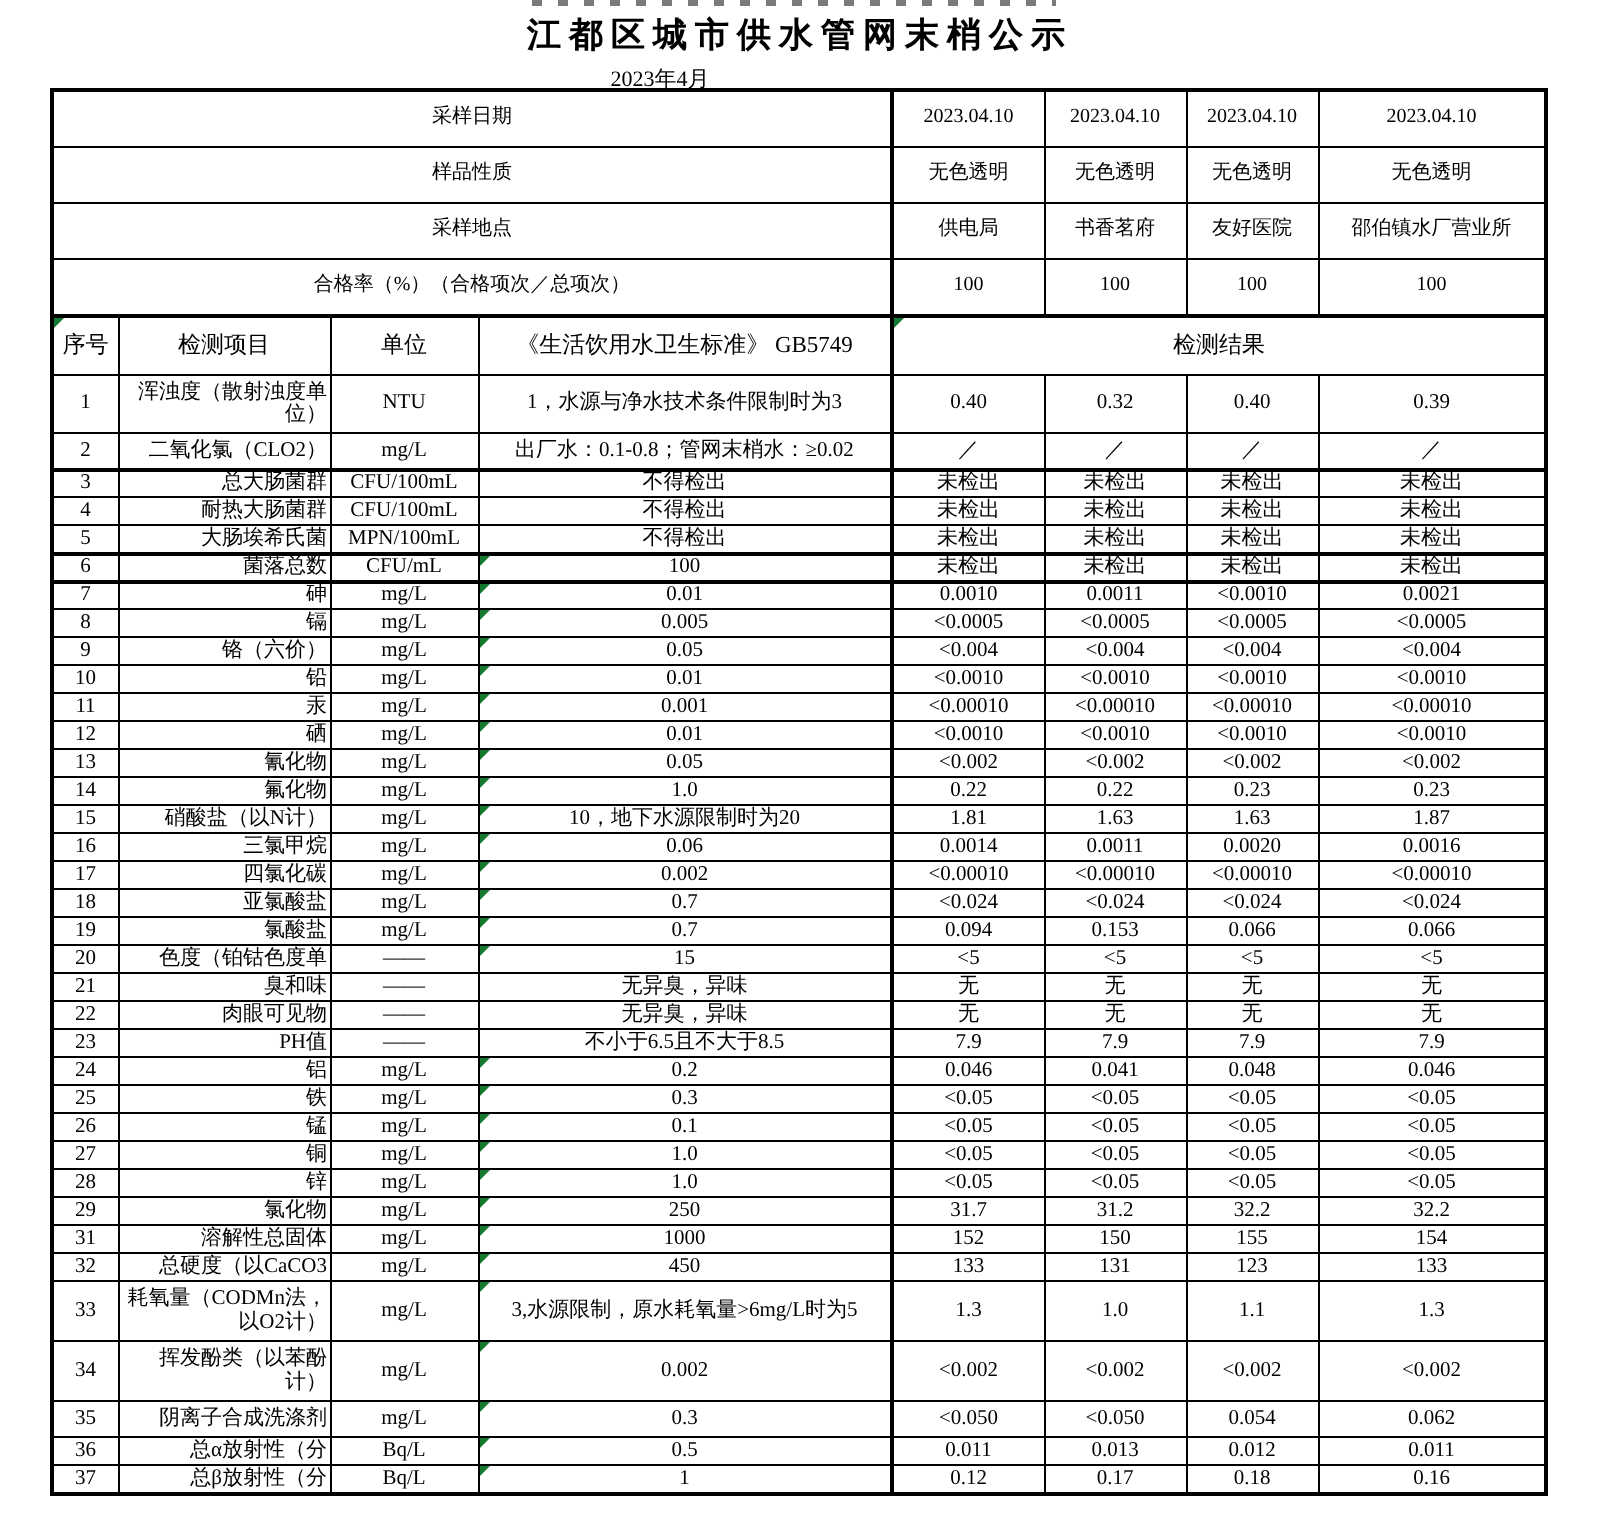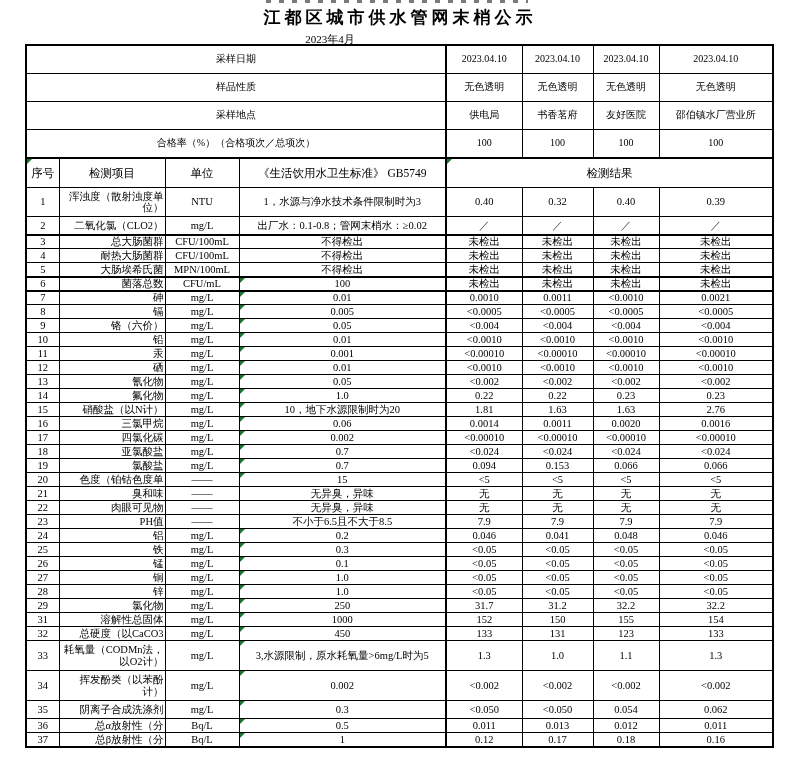--- a/index.html
+++ b/index.html
@@ -223,21 +223,21 @@
     <td class="c-val">0.23</td>
   </tr>
       <tr style="height: 14px;">
     <td class="c-no">15</td>
     <td class="c-item">硝酸盐（以N计）</td>
     <td class="c-unit">mg/L</td>
     <td class="c-std">10，地下水源限制时为20<span class="tri"></span></td>
     <td class="c-val first">1.81</td>
     <td class="c-val">1.63</td>
     <td class="c-val">1.63</td>
-    <td class="c-val">2.76</td>
+    <td class="c-val">1.87</td>
   </tr>
       <tr style="height: 14px;">
     <td class="c-no">16</td>
     <td class="c-item">三氯甲烷</td>
     <td class="c-unit">mg/L</td>
     <td class="c-std">0.06<span class="tri"></span></td>
     <td class="c-val first">0.0014</td>
     <td class="c-val">0.0011</td>
     <td class="c-val">0.0020</td>
     <td class="c-val">0.0016</td>

